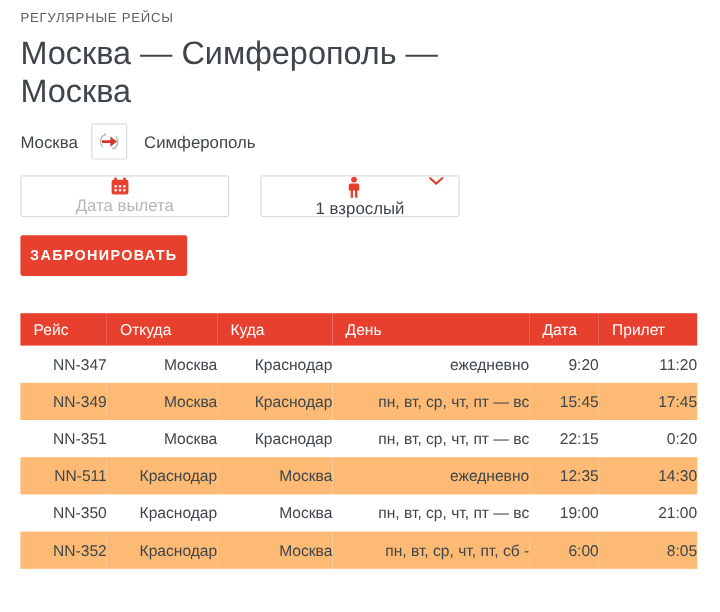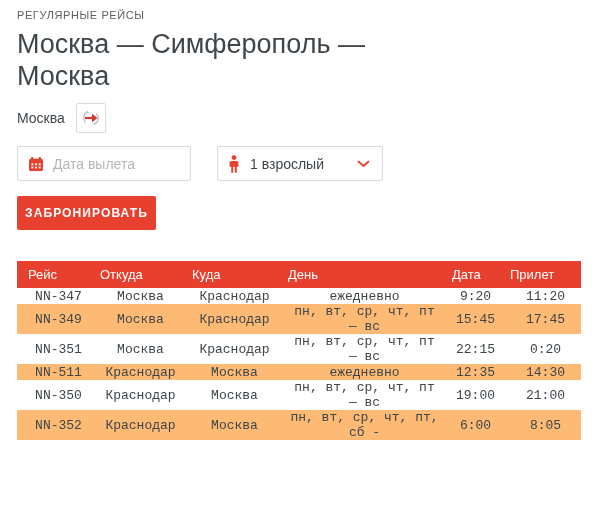--- a/index.html
+++ b/index.html
@@ -23,21 +23,21 @@
   .swap-btn {
     width: 30px; height: 30px; background: #fff; border: 1px solid #d9dbdd;
     border-radius: 2px; display: flex; align-items: center; justify-content: center;
     cursor: pointer; margin-right: 14px;
   }
   .route-to { }
 
   .search-row { display: flex; align-items: center; margin-bottom: 15px; }
   .field {
     height: 35px; border: 1px solid #d9dbdd; border-radius: 2px; background: #fff;
-    display: flex; align-items: center; padding: 0 10px;
+    display: flex; align-items: center; padding: 0 10px; flex-direction: column;
   }
   .date-field { width: 174px; }
   .date-field .icon { margin-right: 9px; display: flex; }
   .placeholder { font-size: 14px; color: #b2b6ba; }
   .pax-field { width: 166px; margin-left: 26px; justify-content: flex-start; position: relative; }
   .pax-field .icon { margin-right: 10px; display: flex; }
   .pax-value { font-size: 14px; color: #3f464b; }
   .chevron { position: absolute; right: 12px; display: flex; }
 
   .book-btn {
@@ -50,21 +50,21 @@
 
   table.schedule {
     border-collapse: collapse; table-layout: fixed;
     width: 564px; margin-top: 31px; font-size: 13px;
   }
   table.schedule th {
     background: #e8402f; color: #ffffff; font-weight: 400;
     text-align: left; height: 27px; padding: 0 0 0 11px;
   }
   table.schedule td {
-    text-align: center; height: 16px; padding: 0 0 0 11px; color: #3f464b; font-family: Liberation Mono, monospace;
+    text-align: right; height: 31px; padding: 0 0 0 11px; color: #3f464b;
   }
   table.schedule tr.alt td { background: #fdba74; }
   table.schedule th:nth-child(1), table.schedule td:nth-child(1) { width: 72px; }
   table.schedule th:nth-child(2), table.schedule td:nth-child(2) { width: 92px; }
   table.schedule th:nth-child(3), table.schedule td:nth-child(3) { width: 96px; }
   table.schedule th:nth-child(4), table.schedule td:nth-child(4) { width: 164px; }
   table.schedule th:nth-child(5), table.schedule td:nth-child(5) { width: 58px; }
   table.schedule th:nth-child(6), table.schedule td:nth-child(6) { width: 82px; }
 </style>
 </head>
@@ -82,20 +82,21 @@
         <svg width="22" height="22" viewBox="0 0 22 22">
           <path d="M5.5 15.5 A7 7 0 0 1 6.2 5.6" fill="none" stroke="#b9bdc0" stroke-width="1.3"></path>
           <path d="M16.5 6.5 A7 7 0 0 1 15.8 16.4" fill="none" stroke="#b9bdc0" stroke-width="1.3"></path>
           <path d="M6.8 3.6 L6.2 6.6 L9.1 5.6 Z" fill="#b9bdc0"></path>
           <path d="M15.2 18.4 L15.8 15.4 L12.9 16.4 Z" fill="#b9bdc0"></path>
           <line x1="5" y1="11" x2="13" y2="11" stroke="#ce3a2c" stroke-width="2.2"></line>
           <path d="M12 6.8 L17.5 11 L12 15.2 Z" fill="#ce3a2c"></path>
         </svg>
       </span>
     </button>
+    <span class="route-label route-to">Симферополь</span>
   </div>
 
   <div class="search-row">
     <div class="field date-field">
       <span class="icon">
         <svg width="16" height="16" viewBox="0 0 16 16">
           <rect x="3" y="1" width="2.4" height="4" rx="1" fill="#e8402f"></rect>
           <rect x="10.6" y="1" width="2.4" height="4" rx="1" fill="#e8402f"></rect>
           <rect x="1" y="2.8" width="14" height="12.2" rx="1.6" fill="#e8402f"></rect>
           <rect x="3" y="6.6" width="10" height="0.01" fill="#ffffff"></rect>

